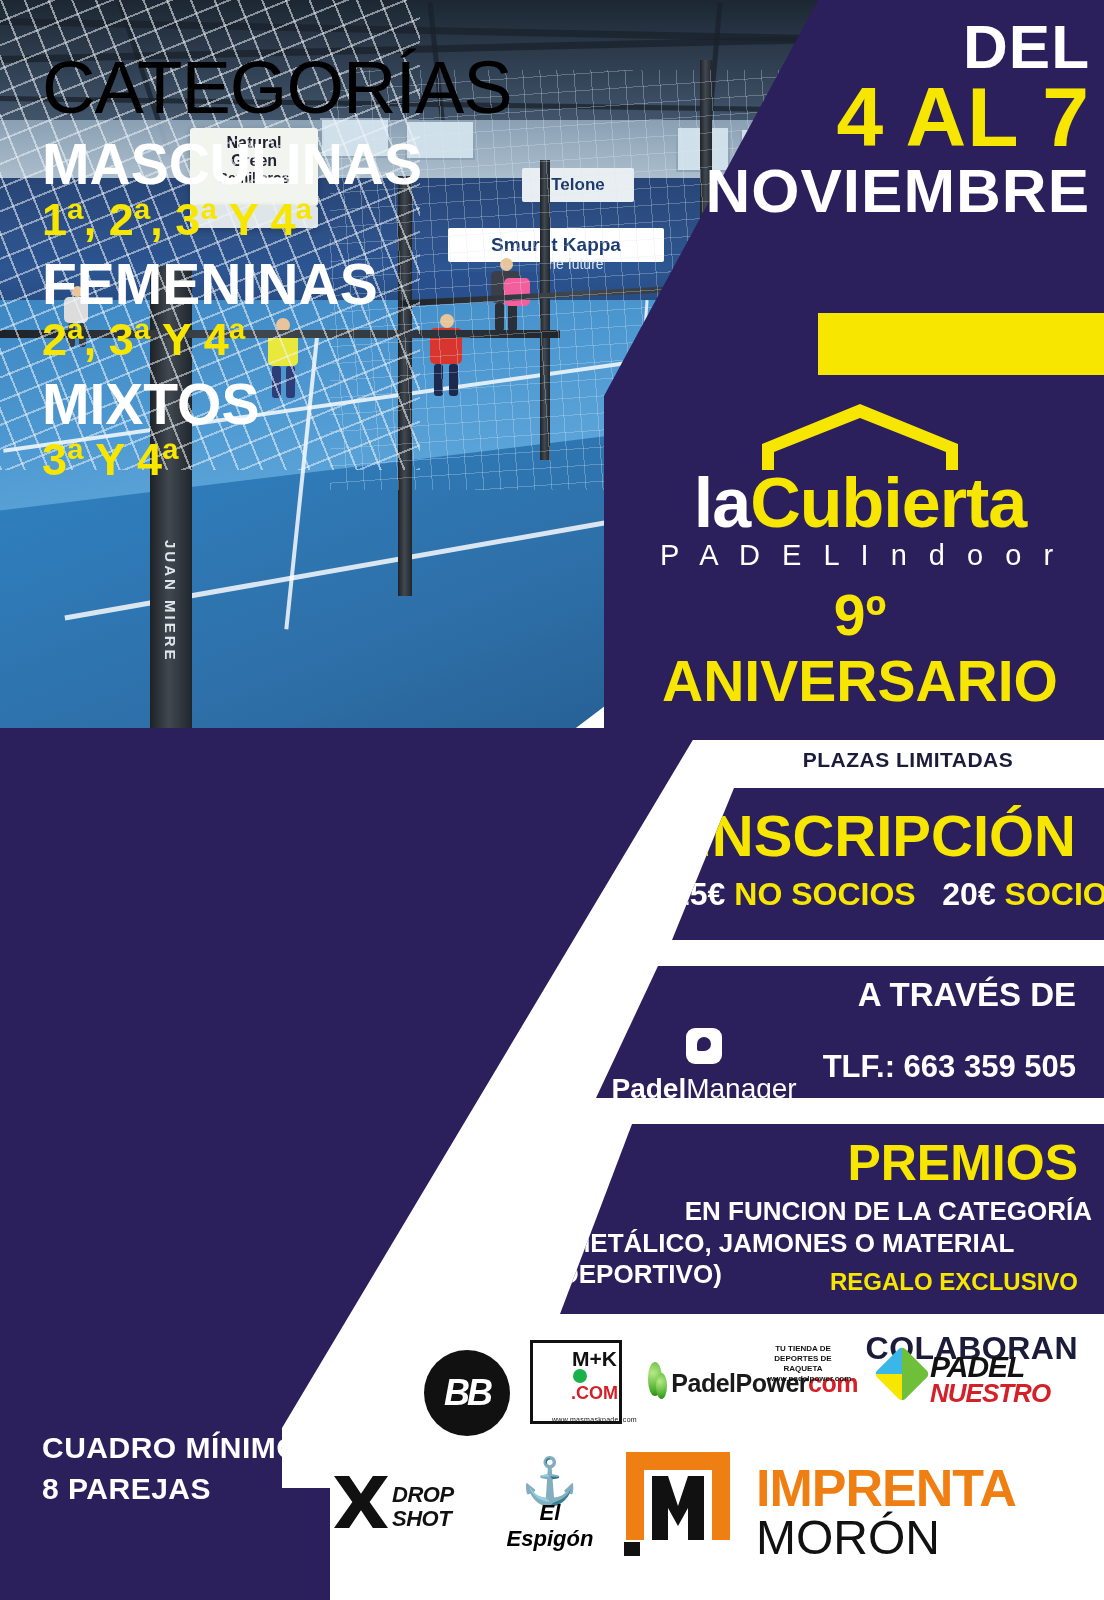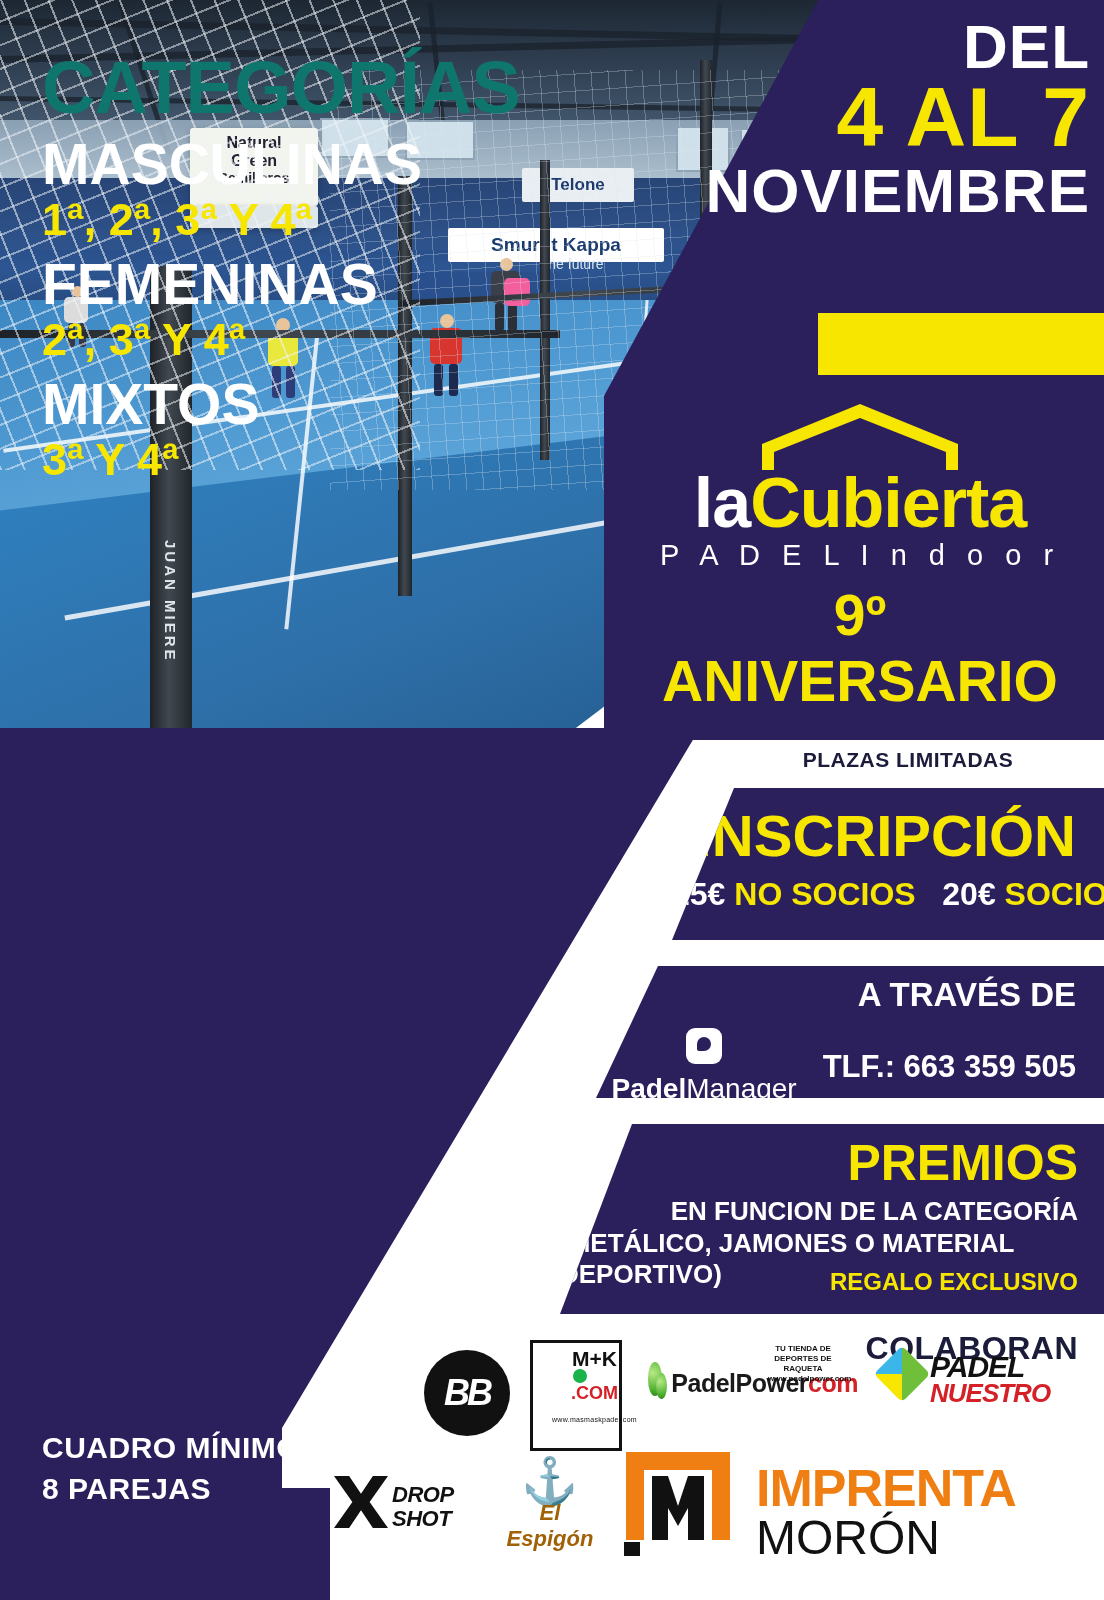--- a/index.html
+++ b/index.html
@@ -146,21 +146,21 @@
   }
 
   
   .cat-block {
     position: absolute; left: 0; top: 728px; width: 700px; height: 872px;
     background: #2b1f5c;
     clip-path: polygon(0 0, 700px 0, 282px 700px, 282px 760px, 330px 760px, 330px 872px, 0 872px);
   }
   .cat-inner { position: absolute; left: 42px; top: 52px; width: 560px; }
   .cat-title {
-    font-size: 74px; font-weight: bold; color: #0f766e; line-height: .96; letter-spacing: -1px;
+    font-size: 74px; font-weight: normal; color: #000000; line-height: .96; letter-spacing: -1px;
   }
   .cat-cat {
     font-size: 57px; font-weight: bold; color: #ffffff; line-height: 1.03; margin-top: 12px;
   }
   .cat-lvl {
     font-size: 45px; font-weight: bold; color: #f7e600; line-height: 1.05; margin-top: 2px;
   }
   .cat-foot {
     position: absolute; left: 42px; top: 1428px; color: #ffffff;
     font-size: 30px; font-weight: bold; line-height: 1.35; letter-spacing: .5px;
@@ -213,21 +213,21 @@
   .trav-tel { font-size: 31px; font-weight: bold; color: #ffffff; white-space: nowrap; }
 
   .p-prem {
     left: 560px; top: 1124px; width: 544px; height: 190px;
     clip-path: polygon(72px 0, 544px 0, 544px 190px, 0 190px);
   }
   .prem-title {
     position: absolute; right: 26px; top: 10px; font-size: 50px; font-weight: bold; color: #f7e600;
   }
   .prem-l1 {
-    position: absolute; right: 26px; top: 72px; font-size: 26px; font-weight: bold; color: #ffffff;
+    position: absolute; right: 12px; top: 72px; font-size: 26px; font-weight: bold; color: #ffffff;
   }
   .prem-l2 {
     position: absolute; right: 26px; top: 104px; font-size: 26px; font-weight: bold; color: #ffffff;
   }
   .prem-l3 {
     position: absolute; right: 26px; top: 144px; font-size: 24px; font-weight: bold; color: #f7e600;
   }
 
   .colaboran {
     position: absolute; right: 26px; top: 1330px;
@@ -237,21 +237,21 @@
   
   .sp { position: absolute; }
 
   .sp-bb {
     left: 424px; top: 1350px; width: 86px; height: 86px; border-radius: 50%;
     background: #111111; color: #ffffff;
     display: flex; align-items: center; justify-content: center;
     font-size: 36px; font-weight: bold; font-style: italic; letter-spacing: -3px;
   }
   .sp-mk {
-    left: 530px; top: 1340px; width: 92px; height: 111px; background: #ffffff;
+    left: 530px; top: 1340px; width: 92px; height: 84px; background: #ffffff;
     border: 3px solid #111; display: flex; flex-direction: column;
     align-items: center; justify-content: flex-start; padding-top: 4px; padding-left: 37px;
   }
   .sp-mk .l1 { font-size: 21px; font-weight: bold; color: #111; }
   .sp-mk .l2 { font-size: 18px; font-weight: bold; color: #d42026; margin-top: 12px; text-align: right; }
   .sp-mk .l3 { font-size: 7px; color: #111; margin-top: 12px; letter-spacing: .3px; }
   .sp-mk .dot {
     position: absolute; left: 40px; top: 26px; width: 14px; height: 14px;
     background: #19b34a; border-radius: 50%;
   }
@@ -302,21 +302,21 @@
     position: absolute; left: 58px; top: 14px; font-size: 22px; font-weight: bold;
     font-style: italic; color: #111; letter-spacing: -.5px;
   }
   .sp-ds .t2 {
     position: absolute; left: 58px; top: 38px; font-size: 22px; font-weight: bold;
     font-style: italic; color: #111; letter-spacing: -.5px;
   }
 
   .sp-esp { left: 500px; top: 1458px; width: 100px; height: 100px; text-align: center; }
   .sp-esp .anchor { font-size: 46px; color: #2b5ea8; line-height: 1; }
-  .sp-esp .t { font-size: 22px; font-weight: bold; color: #a16207; font-style: italic; margin-top: -4px; }
+  .sp-esp .t { font-size: 22px; font-weight: bold; color: #000000; font-style: italic; margin-top: -4px; }
 
   .sp-im { left: 622px; top: 1448px; width: 470px; height: 120px; }
   .sp-im .glyph {
     position: absolute; left: 0; top: 0; width: 120px; height: 110px;
   }
   .sp-im .t1 {
     position: absolute; left: 134px; top: 10px; font-size: 52px; font-weight: bold;
     color: #f07f13; letter-spacing: -1px;
   }
   .sp-im .t2 {

